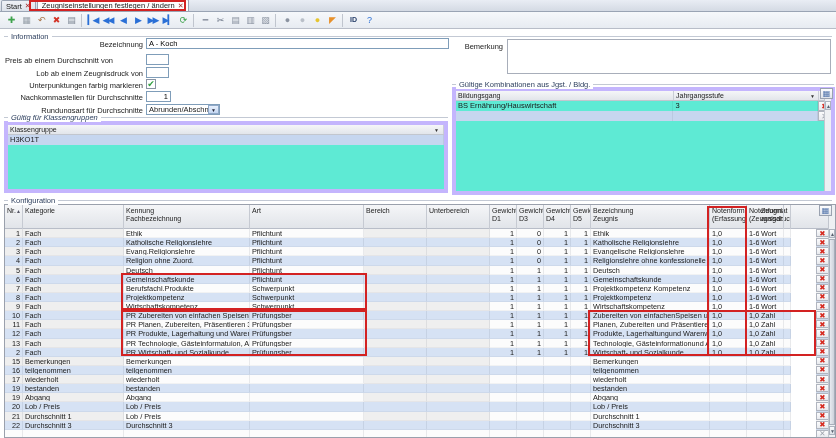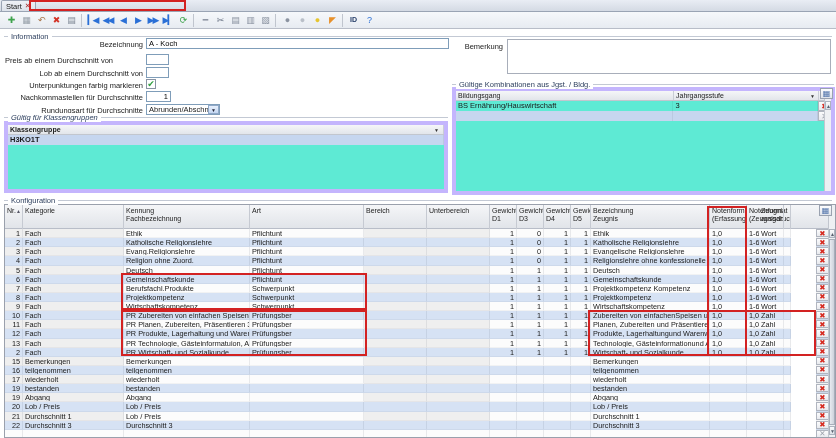--- a/index.html
+++ b/index.html
@@ -71,20 +71,24 @@
   .ann { position:absolute; border:2px solid #d32222; z-index:9; pointer-events:none; }
 </style>
 </head>
 <body>
 
 <div class="tabbar">
   <div class="tab">
     <span>Start</span>
     <span class="x">✕</span>
   </div>
+  <div class="tab active">
+    <span>Zeugniseinstellungen festlegen / ändern</span>
+    <span class="x">✕</span>
+  </div>
 </div>
 
 <div class="toolbar" id="toolbar">
     <div class="tbtn">
       <span style="color: rgb(63, 163, 77);">✚</span>
     </div>
     <div class="tbtn">
       <span style="color: rgb(152, 160, 170);">▦</span>
     </div>
     <div class="tbtn">
@@ -158,21 +162,21 @@
 
 <div class="gline" style="left:4px; top:36px; width:828px;"></div>
 <div class="glabel" style="left:8px; top:32px;">Information</div>
 
 <div class="flabel" style="left:0; top:40px; width:143px;">Bezeichnung</div>
 <input class="tinput" style="left: 146px; top: 38px; width: 303px;" value="A - Koch">
 
 <div class="flabel" style="left:0; top:56px; width:113px;">Preis ab einem Durchschnitt von</div>
 <input class="tinput" style="left: 146px; top: 54px; width: 23px;" value="">
 
-<div class="flabel" style="left:0; top:69px; width:143px;">Lob ab einem Durchschnitt von</div>
+<div class="flabel" style="left:0; top:69px; width:143px;">Lob ab einem Zeugnisdruck von</div>
 <input class="tinput" style="left: 146px; top: 67px; width: 23px;" value="">
 
 <div class="flabel" style="left:0; top:81px; width:143px;">Unterpunktungen farbig markieren</div>
 <div class="checkbox checked" style="left:146px; top:79px;"></div>
 
 <div class="flabel" style="left:0; top:93px; width:143px;">Nachkommastellen für Durchschnitte</div>
 <input class="tinput" style="left: 146px; top: 91px; width: 25px; text-align: right;" value="1">
 
 <div class="flabel" style="left:0; top:106px; width:143px;">Rundungsart für Durchschnitte</div>
 <div class="selbox" style="left:146px; top:104px; width:74px;">
@@ -206,21 +210,21 @@
   </div>
   <div class="scrollstrip" style="right:0; top:0; bottom:0; width:7px;">
     <div class="sarrow" style="top:10px;">▲</div>
   </div>
 </div>
 <div class="gridbtn" style="left:820px; top:88px;">▦</div>
 
 <div class="gline" style="left:4px; top:117px; width:444px;"></div>
 <div class="glabel" style="left:8px; top:113px;font-style:italic;">Gültig für Klassengruppen</div>
 
-<div class="stable" style="left:4px; top:121px; width:444px; height:72px;font-weight:bold;">
+<div class="stable" style="left:4px; top:121px; width:444px; height:72px;">
   <div class="shead">
     <div class="shcell" style="width:442px;">
       <span>Klassengruppe</span>
       <span class="ddown" style="right:4px; top:2px;">▼</span>
     </div>
   </div>
   <div class="srow sel" style="top:10px;">
     <div class="scell" style="width:442px;">H3KO1T</div>
   </div>
 </div>

